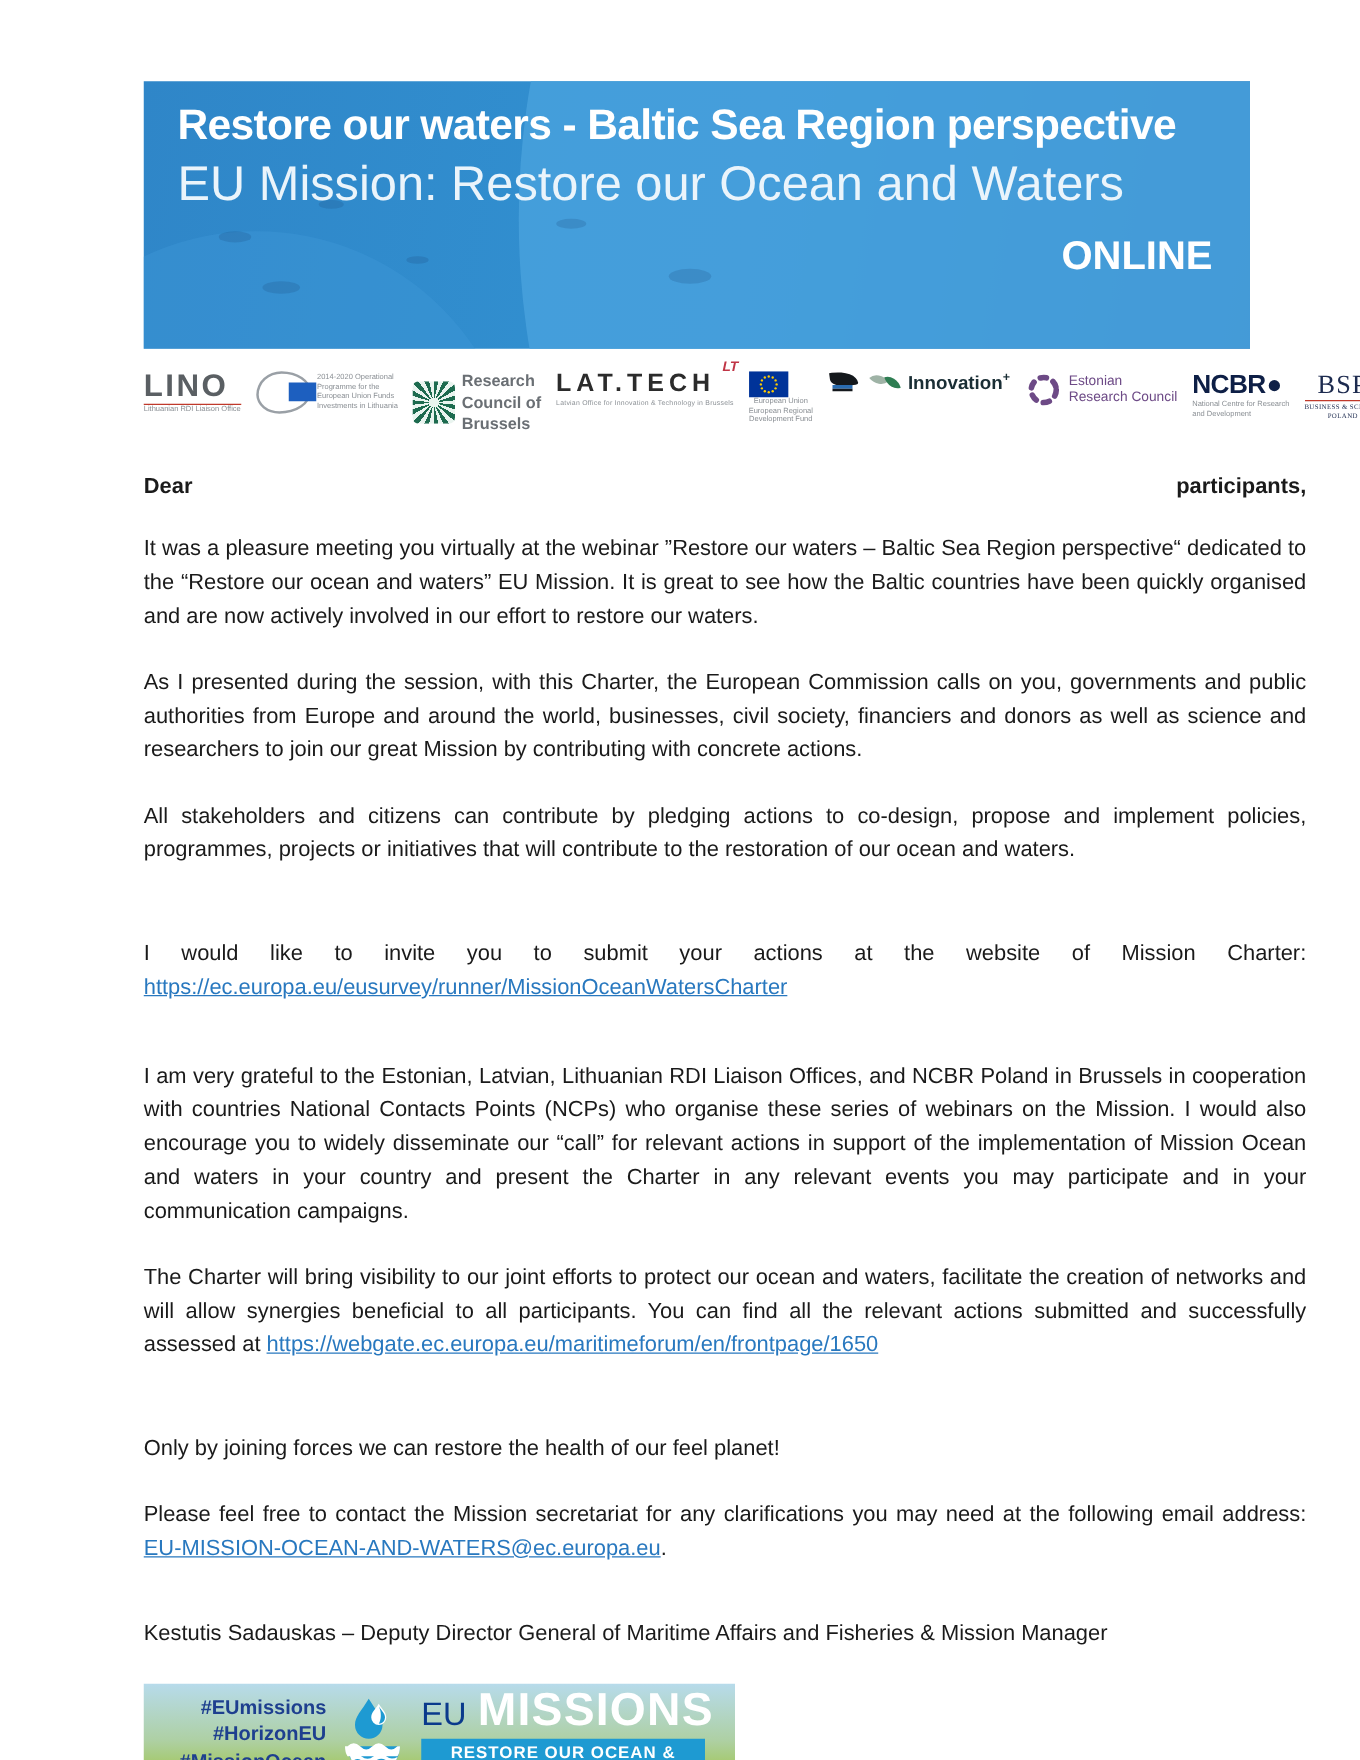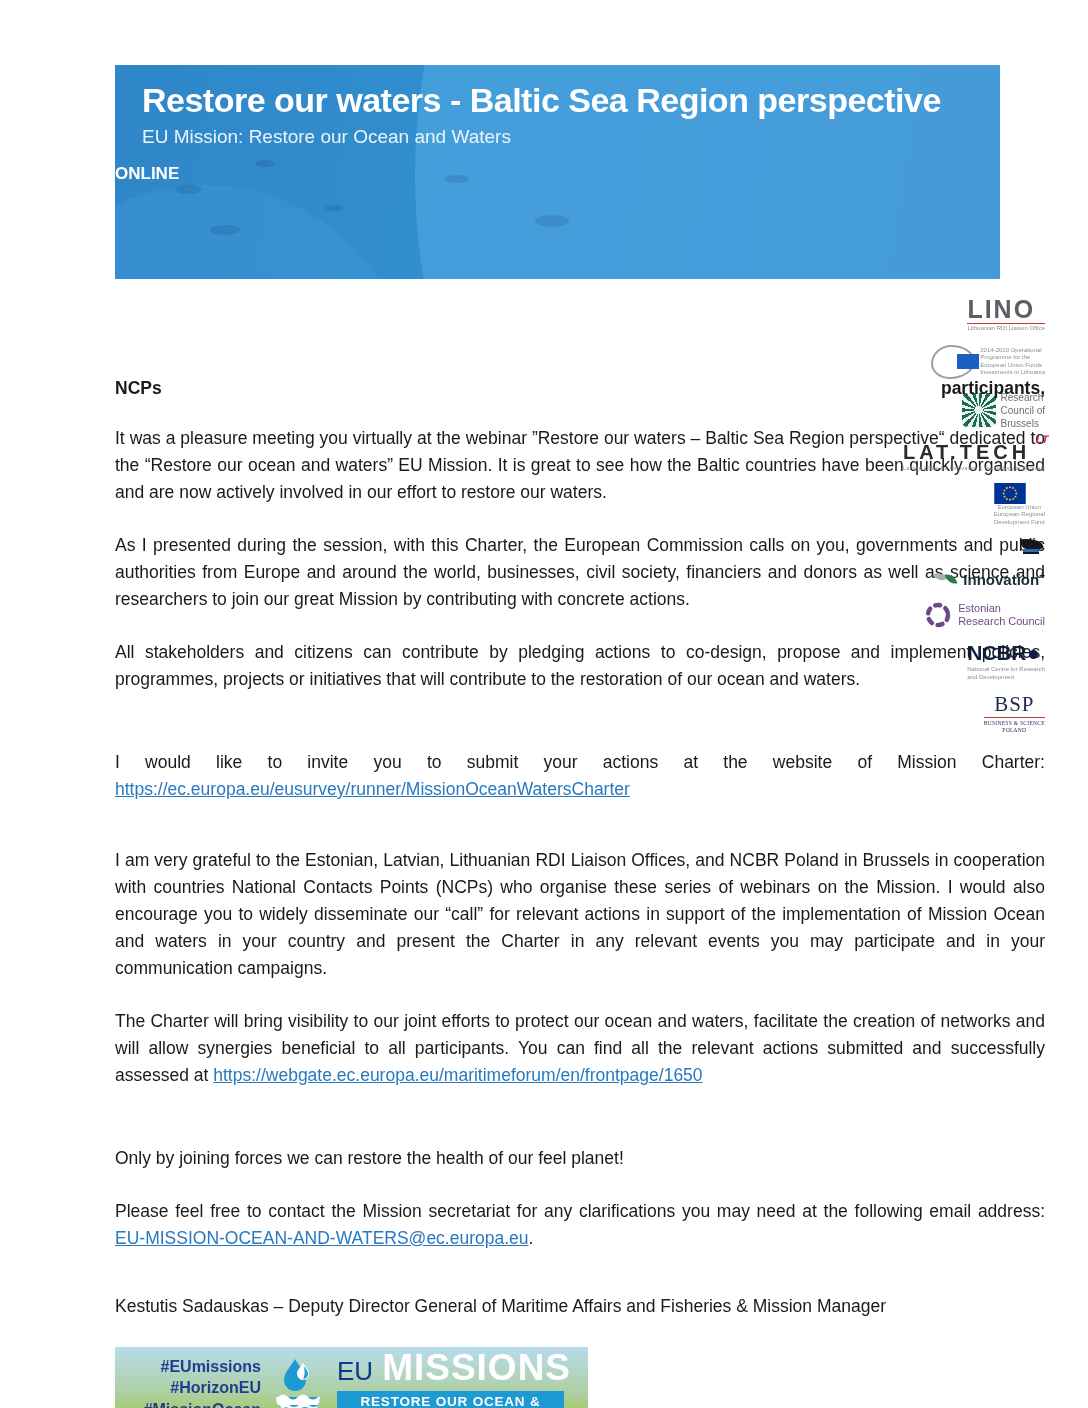--- a/index.html
+++ b/index.html
@@ -9,36 +9,36 @@
   
   .banner{position:relative;width:885px;height:214px;overflow:hidden;
     background:linear-gradient(100deg,#2f86c8 0%,#3292d2 55%,#2a6cb0 100%);}
   .banner .circle-light{position:absolute;left:300px;top:-340px;width:640px;height:900px;border-radius:50%;
     background:#47a0dc;opacity:.9;}
   .banner .circle-soft{position:absolute;left:-120px;top:120px;width:420px;height:420px;border-radius:50%;
     background:#3f97d6;opacity:.45;}
   .fish{position:absolute;background:rgba(20,60,110,.18);border-radius:50%;}
   .banner-inner{position:relative;z-index:2;height:100%;}
   .banner-title{color:#fff;font-weight:bold;font-size:34px;letter-spacing:-.5px;padding:16px 0 0 27px;}
-  .banner-subtitle{color:#eaf4fb;font-size:19px;font-weight:400;padding:6px 0 0 27px;}
+  .banner-subtitle{color:#eaf4fb;font-size:39px;font-weight:400;padding:6px 0 0 27px;}
   .banner-date{color:#fff;font-weight:bold;font-size:25px;text-align:right;padding:38px 30px 0 0;}
-  .banner-online{color:#fff;font-weight:bold;font-size:17px;padding:16px 20px 0 0;}
-
-  
-  .logos{display:flex;align-items:flex-end;margin-top:18px;height:54px;gap:12px;flex-direction:column;}
+  .banner-online{color:#fff;font-weight:bold;font-size:32px;text-align:right;padding:16px 30px 0 0;}
+
+  
+  .logos{display:flex;align-items:flex-start;margin-top:18px;height:54px;gap:12px;}
   .logo{display:flex;align-items:center;gap:5px;flex:none;}
   .tiny{font-size:6px;color:#8a8f94;line-height:1.25;}
   .lino-word{font-size:25px;font-weight:bold;color:#5a5f63;letter-spacing:2px;line-height:1;}
   .lino-rule{height:1px;background:#c0392b;margin:1px 0 1px;}
   .lt-map{width:40px;height:30px;border:2px solid #9aa0a6;border-radius:46% 54% 58% 42%/55% 48% 52% 45%;position:relative;}
   .lt-map .flagbox{position:absolute;right:-6px;top:7px;width:22px;height:15px;background:#1d5fbf;}
   .mandala{width:34px;height:34px;border-radius:5px;
     background:radial-gradient(circle at 50% 50%,#eaf4ef 0 4px,transparent 4px),
       repeating-conic-gradient(#1d6b4f 0 12deg,#e9f4ef 12deg 24deg);}
-  .rcl-text{font-size:10px;color:#6a6f74;line-height:1.3;}
+  .rcl-text{font-size:13px;color:#6a6f74;line-height:1.3;font-weight:bold;}
   .lattech{position:relative;}
   .lattech-word{font-size:20px;font-weight:bold;color:#2b2b2b;letter-spacing:4px;line-height:1;}
   .lattech-lt{position:absolute;right:-4px;top:-9px;color:#c03546;font-size:11px;font-weight:bold;transform:skewX(-12deg);}
   .lattech-sub{font-size:5.5px;color:#8a8f94;margin-top:3px;letter-spacing:.2px;}
   .eu-flag svg{display:block;}
   .ee-bird{width:26px;height:20px;position:relative;}
   .ee-bird .w1{position:absolute;left:2px;top:0;width:22px;height:12px;background:#14181c;border-radius:0 90% 10% 60%;transform:rotate(-8deg);}
   .ee-bird .w2{position:absolute;left:4px;top:11px;width:16px;height:3px;background:#2a6cb0;}
   .ee-bird .w3{position:absolute;left:4px;top:14px;width:16px;height:2px;background:#14181c;}
   .mob-leaf{display:inline-block;width:10px;height:12px;background:#2e7d52;border-radius:0 100% 0 100%;transform:rotate(-18deg);margin-right:2px;}
@@ -208,21 +208,21 @@
         <div class="bsp-sub">
           <div>BUSINESS &amp; SCIENCE</div>
           <div>POLAND</div>
         </div>
       </div>
     </div>
 
   </div>
 
   <div class="salutation">
-    <span>NCPs</span>
+    <span>Dear</span>
     <span>participants,</span>
   </div>
 
   <p class="body">It was a pleasure meeting you virtually at the webinar ”Restore our waters – Baltic Sea Region perspective“ dedicated to the “Restore our ocean and waters” EU Mission.  It is great to see how the Baltic countries have been quickly organised and are now actively involved in our effort to restore our waters.</p>
 
   <p class="body">As I presented during the session, with this Charter, the European Commission calls on you, governments and public authorities from Europe and around the world, businesses, civil society, financiers and donors as well as science and researchers to join our great Mission by contributing with concrete actions.</p>
 
   <p class="body">All stakeholders and citizens can contribute by pledging actions to co-design, propose and implement policies, programmes, projects or initiatives that will contribute to the restoration of our ocean and waters.</p>
 
   <p class="body gap-lg">

